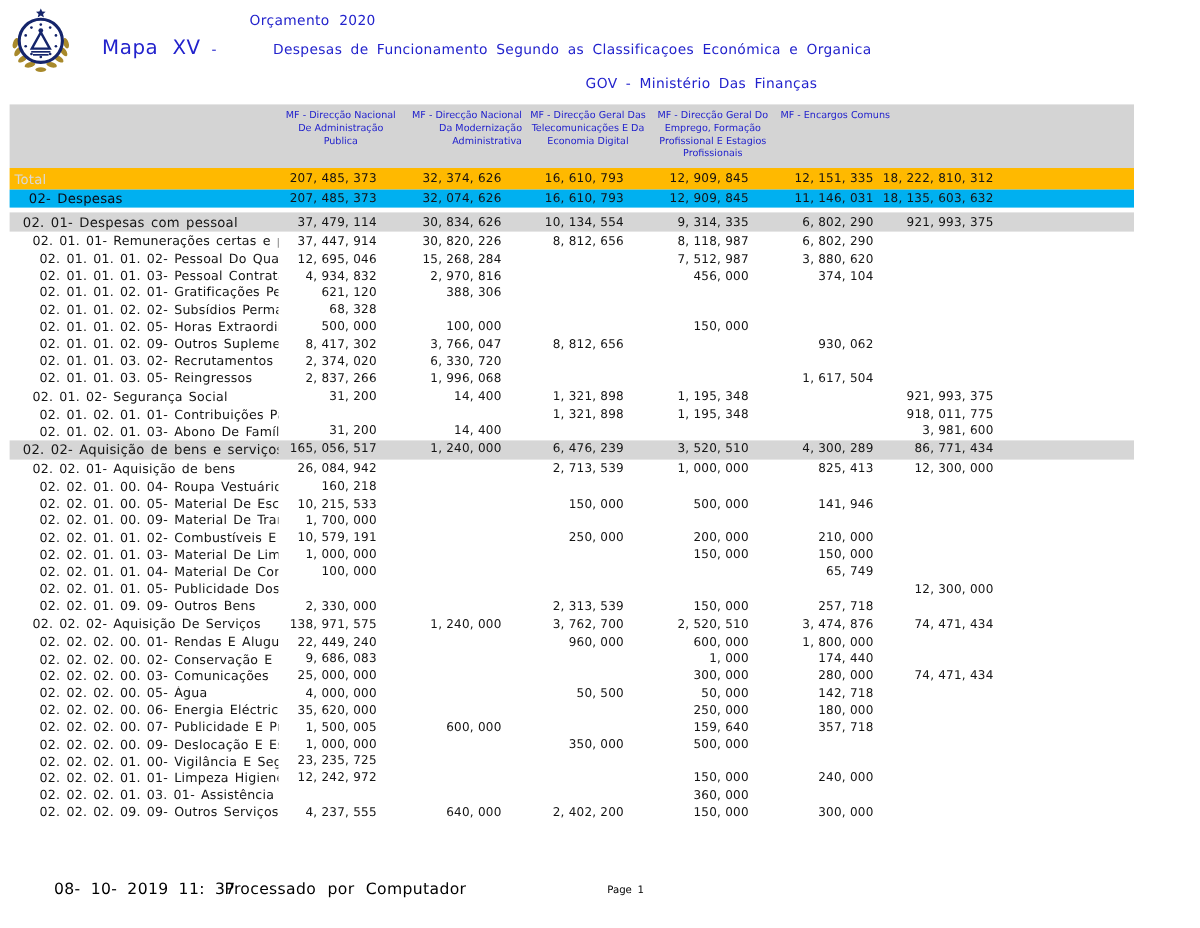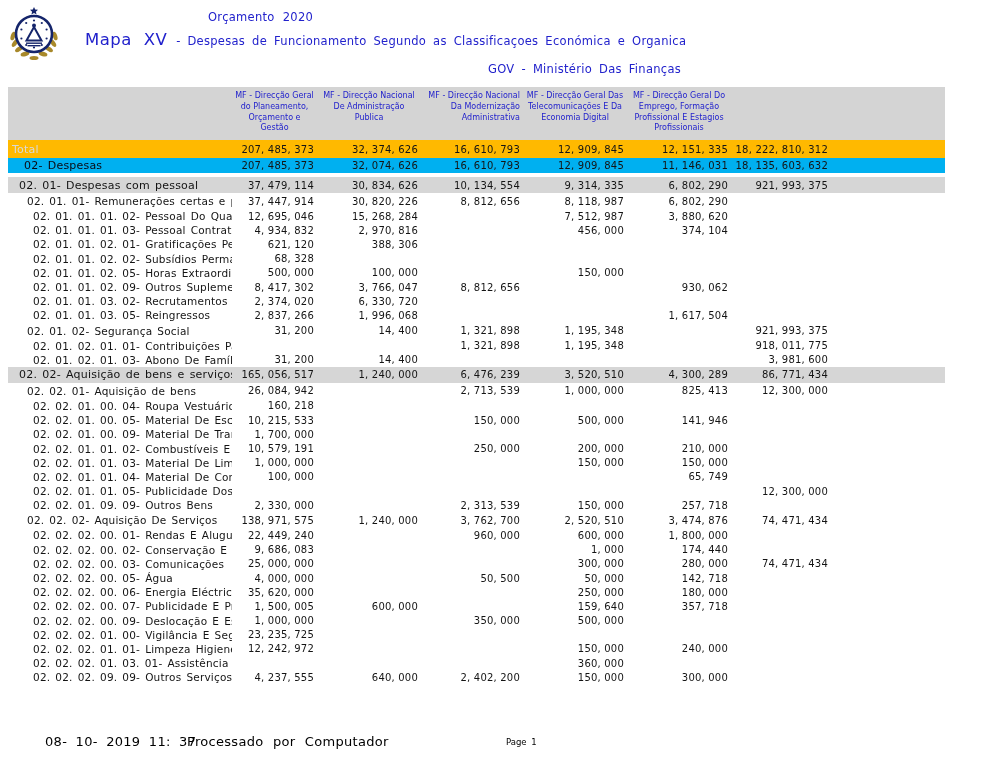--- a/index.html
+++ b/index.html
@@ -6,21 +6,21 @@
   body{
     width:1000px;height:773px;position:relative;background:#ffffff;
     font-family:"DejaVu Sans", sans-serif;color:#111;overflow:hidden;
   }
   .abs{position:absolute;}
   
   .budget-title{left:208px;top:10px;font-size:11.5px;color:#2222cc;word-spacing:4px;letter-spacing:.3px;}
   .map-line{left:85px;top:30px;display:flex;align-items:baseline;color:#2222cc;white-space:nowrap;}
   .map-code{font-size:16.5px;word-spacing:6px;letter-spacing:.5px;}
   .map-sep{font-size:11.5px;margin:0 7px 0 9px;}
-  .map-title{font-size:11.5px;word-spacing:3px;letter-spacing:.3px;}
+  .map-title{font-size:11.5px;word-spacing:3px;letter-spacing:.3px;margin-left:40px;}
   .ministry{left:488px;top:62px;font-size:11.5px;color:#2222cc;word-spacing:3px;letter-spacing:.3px;}
   
   .tbl{position:absolute;left:8px;top:87px;width:937px;}
   .thead{display:flex;background:#d4d4d4;height:53px;box-sizing:border-box;}
   .col-h{font-size:8px;line-height:1.35;color:#2222cc;text-align:center;
          padding:4px 3px 0 3px;box-sizing:border-box;flex:none;}
   .row{display:flex;align-items:center;}
   .lbl{flex:none;width:224px;box-sizing:border-box;white-space:nowrap;overflow:hidden;
        font-size:10.5px;letter-spacing:.2px;word-spacing:1.5px;color:#141414;}
   .val{flex:none;box-sizing:border-box;text-align:right;padding-right:3px;
@@ -89,25 +89,25 @@
 <div class="abs map-line">
   <span class="map-code">Mapa  XV</span>
   <span class="map-sep">-</span>
   <span class="map-title">Despesas de Funcionamento Segundo as Classificaçoes Económica e Organica</span>
 </div>
 <div class="abs ministry">GOV -  Ministério Das Finanças</div>
 
 <div class="tbl">
   <div class="thead" id="thead">
       <div class="fill" style="width: 224px;"></div>
-      <div class="col-h" style="width: 85px;">MF - Direcção Geral do Planeamento, Orçamento e Gestão</div>
       <div class="col-h" style="width: 104px;">MF - Direcção Nacional De Administração Publica</div>
       <div class="col-h" style="width: 102px; text-align: right;">MF - Direcção Nacional Da Modernização Administrativa</div>
       <div class="col-h" style="width: 104px;">MF - Direcção Geral Das Telecomunicações E Da Economia Digital</div>
       <div class="col-h" style="width: 104px;">MF - Direcção Geral Do Emprego, Formação Profissional E Estagios Profissionais</div>
+      <div class="col-h" style="width: 100px;">MF - Encargos Comuns</div>
       <div class="fill" style="width: 114px;"></div>
     </div>
   <div id="tbody">
       <div class="row r-total">
         <div class="lbl">Total</div>
         <div class="val" style="width: 85px;">207, 485, 373</div>
         <div class="val" style="width: 104px;">32, 374, 626</div>
         <div class="val" style="width: 102px;">16, 610, 793</div>
         <div class="val" style="width: 104px;">12, 909, 845</div>
         <div class="val" style="width: 104px;">12, 151, 335</div>

